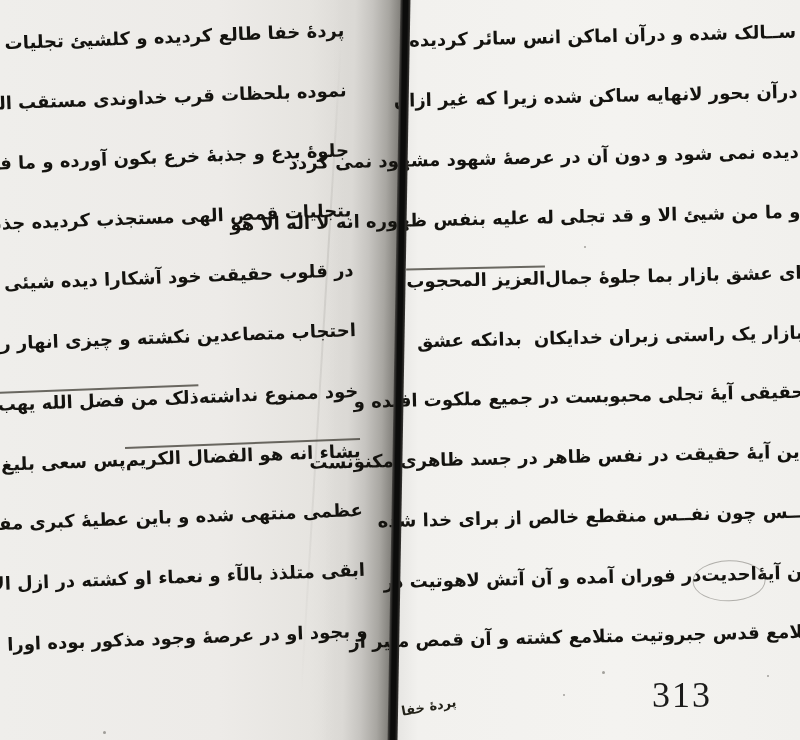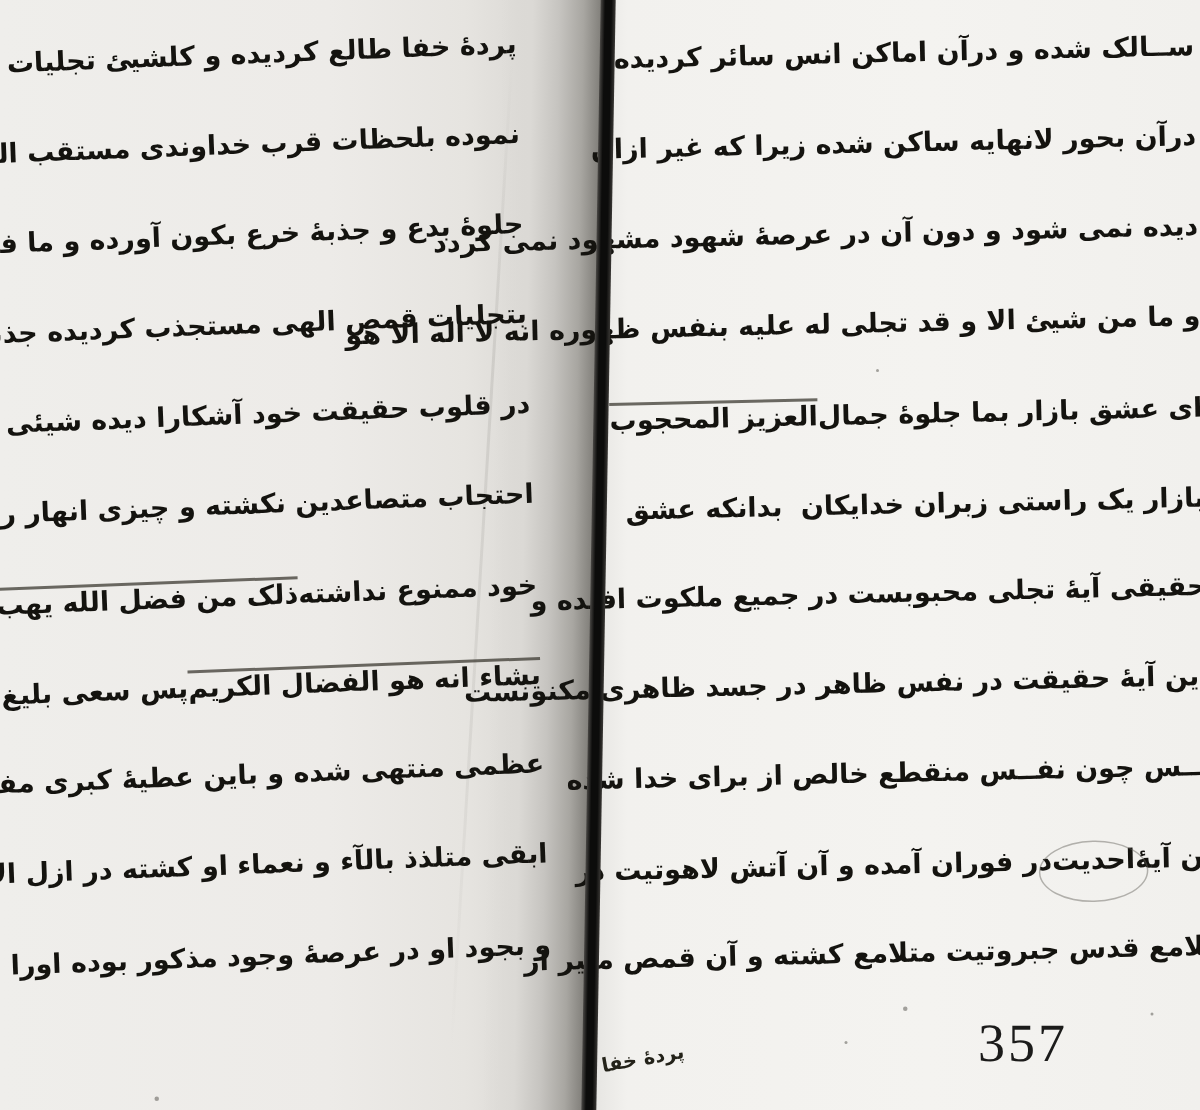--- a/index.html
+++ b/index.html
@@ -166,21 +166,21 @@
       <span class="seg">ان آیهٔ</span>
       <span class="circled">
         <span>احدیت</span>
         <i class="ellipse"></i>
       </span>
       <span class="seg">در فوران آمده و آن آتش لاهوتیت در</span>
     </div>
     <div class="line">تلامع قدس جبروتیت متلامع کشته و آن قمص منیر از</div>
   </div>
 
-  <div class="page-number">357</div>
+  <div class="page-number">313</div>
   <div class="catchword">پردهٔ خفا</div>
 
   <div class="gutter-line"></div>
 
   <div class="speck s1"></div>
   <div class="speck s2"></div>
   <div class="speck s3"></div>
   <div class="speck s4"></div>
   <div class="speck s5"></div>
 

